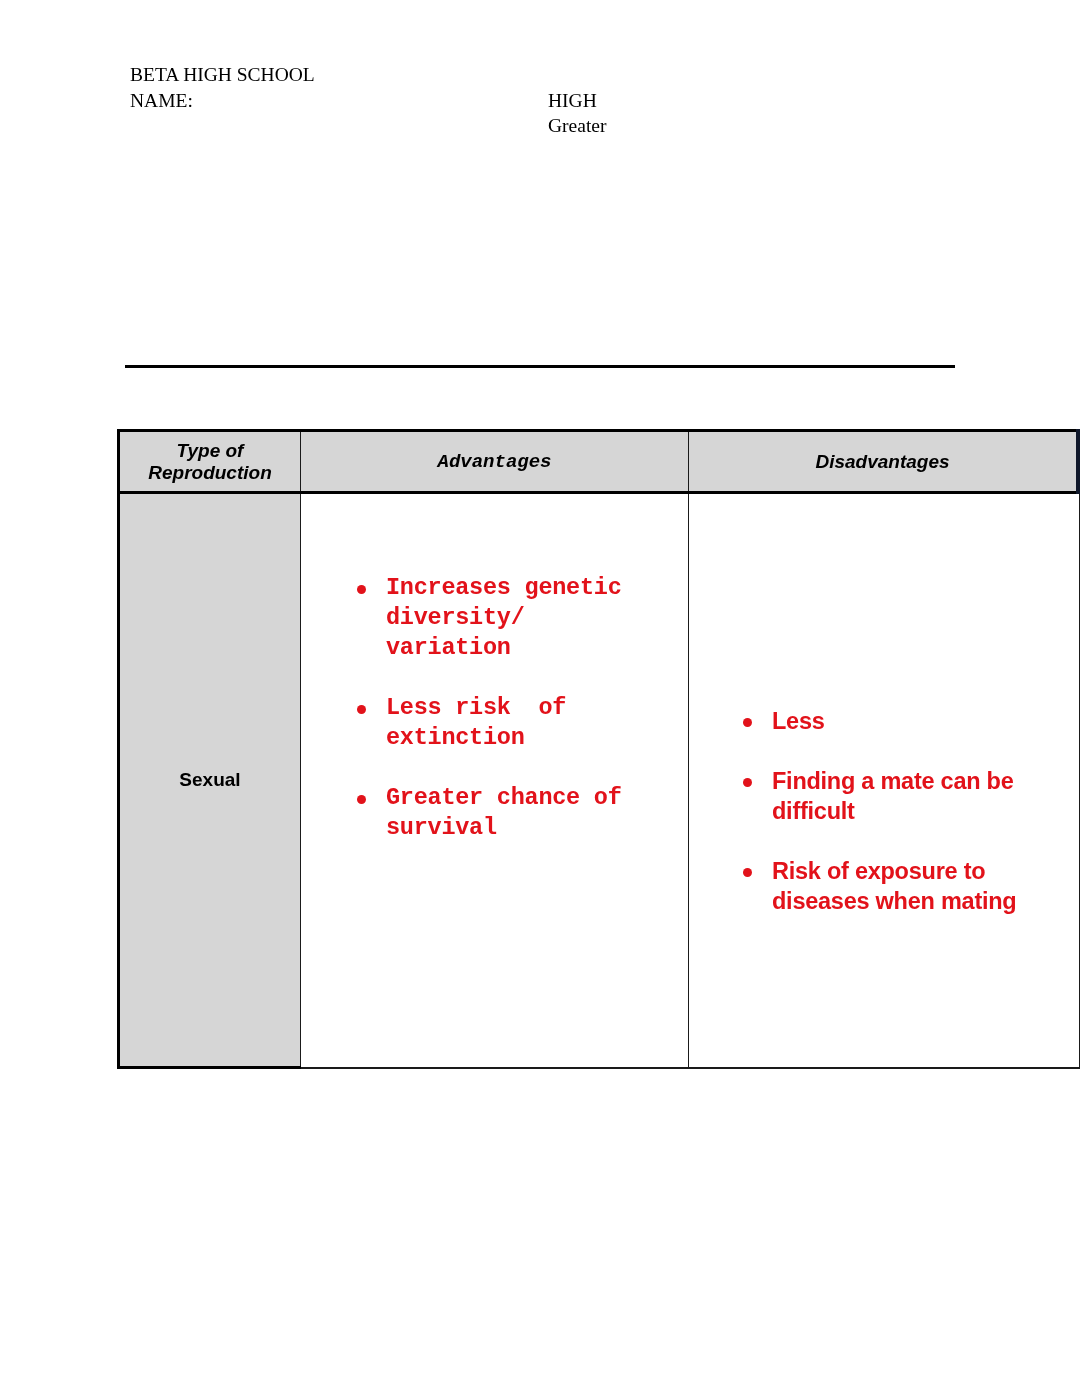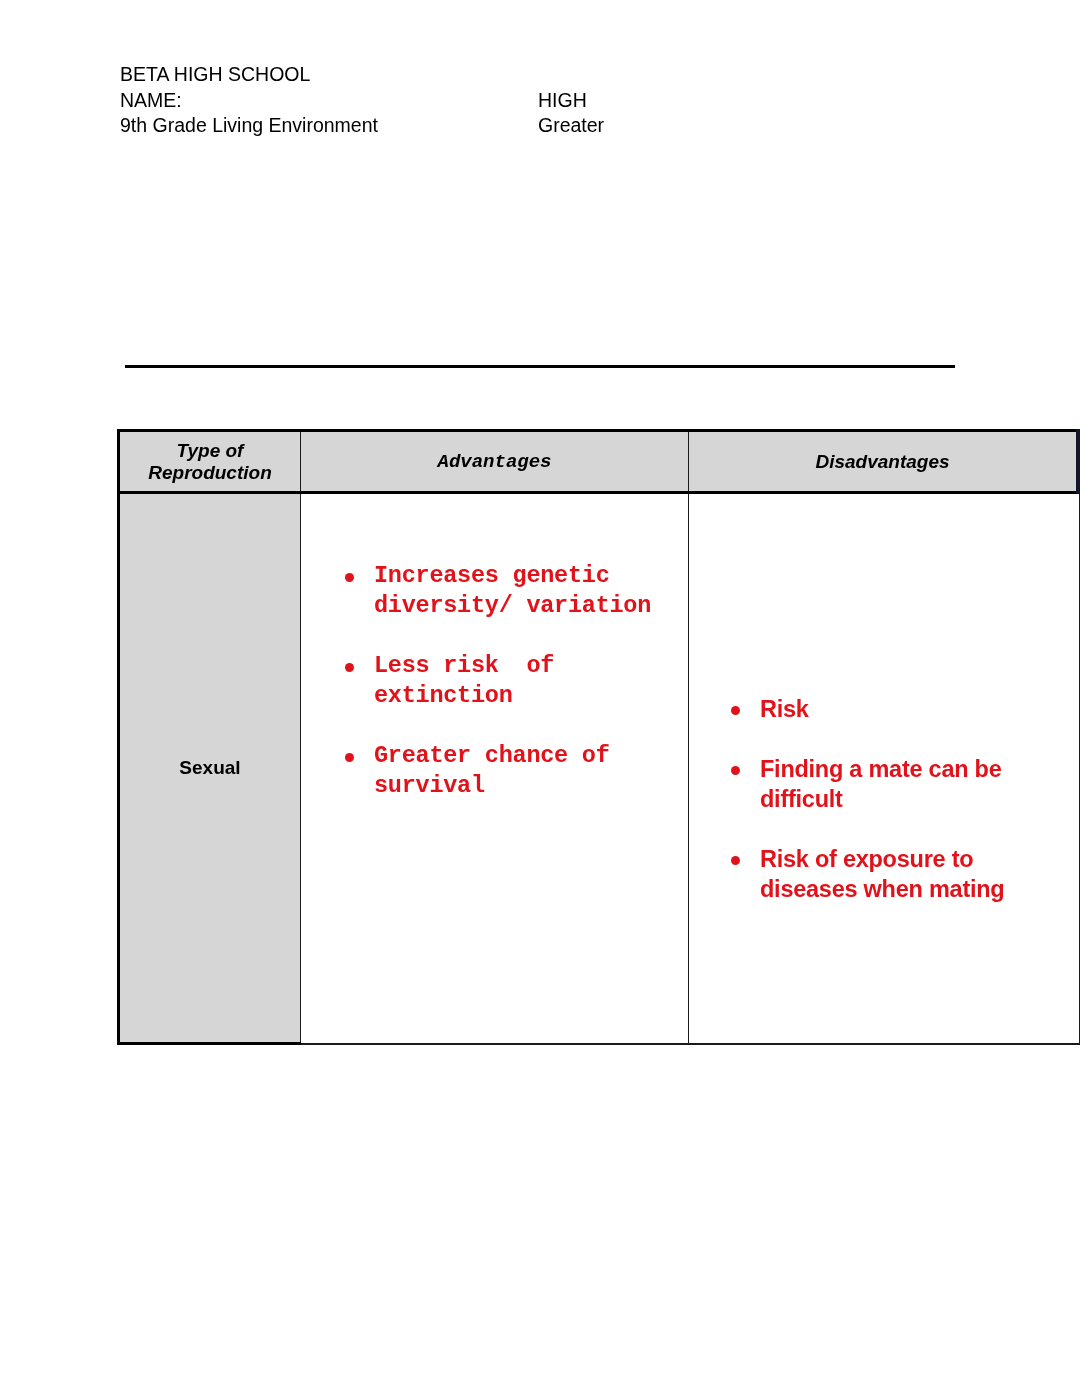--- a/index.html
+++ b/index.html
@@ -20,23 +20,24 @@
     position: absolute;
     left: 0; top: 0;
     width: 1080px;
     height: 1397px;
     background: #ffffff;
   }
 
   
   .doc-header {
     position: absolute;
-    left: 120px;
+    left: 130px;
     top: 62px;
     width: 840px;
+    font-family: Liberation Serif, serif;
   }
   .hdr-line {
     position: relative;
     height: 25.5px;
     line-height: 25.5px;
     font-size: 19.5px;
     white-space: pre;
   }
   .hdr-left {
     position: absolute;
@@ -80,21 +81,21 @@
   .repro-table {
     position: absolute;
     left: 117px;
     top: 429px;
     width: 930px;
     border-collapse: collapse;
     table-layout: fixed;
   }
   .repro-table td {
     border: 1.5px solid #1a1a1a;
-    padding: 4px;
+    padding: 16px;
     vertical-align: top;
   }
 
   .col-type  { width: 172px; }
   .col-adv   { width: 379px; font-family: Liberation Mono, monospace; }
   .col-dis   { width: 379px; }
 
   
   tr.head-row td {
     background: #d6d6d6;
@@ -173,21 +174,20 @@
 
   <div class="doc-header">
     <div class="hdr-line">
       <span class="hdr-left">BETA HIGH SCHOOL</span>
     </div>
     <div class="hdr-line">
       <span class="hdr-left">NAME:</span>
       <span class="hdr-right">HIGH</span>
     </div>
     <div class="hdr-line">
-      <span class="hdr-left">9th Grade Living Environment</span>
       <span class="hdr-right">Greater</span>
     </div>
   </div>
 
   <div class="body-copy">
   </div>
 
   <div class="divider"></div>
 
   <table class="repro-table">
@@ -202,21 +202,21 @@
         <td class="col-type cell-type">Sexual</td>
         <td class="col-adv cell-adv">
           <ul class="red-list adv-list">
             <li>Increases genetic diversity/ variation</li>
             <li>Less risk  of extinction</li>
             <li>Greater chance of survival</li>
           </ul>
         </td>
         <td class="col-dis cell-dis">
           <ul class="red-list dis-list">
-            <li>Risk</li>
+            <li>Less</li>
             <li>Finding a mate can be difficult</li>
             <li>Risk of exposure to diseases when mating</li>
           </ul>
         </td>
       </tr>
     </tbody>
   </table>
 
 </div>
 

